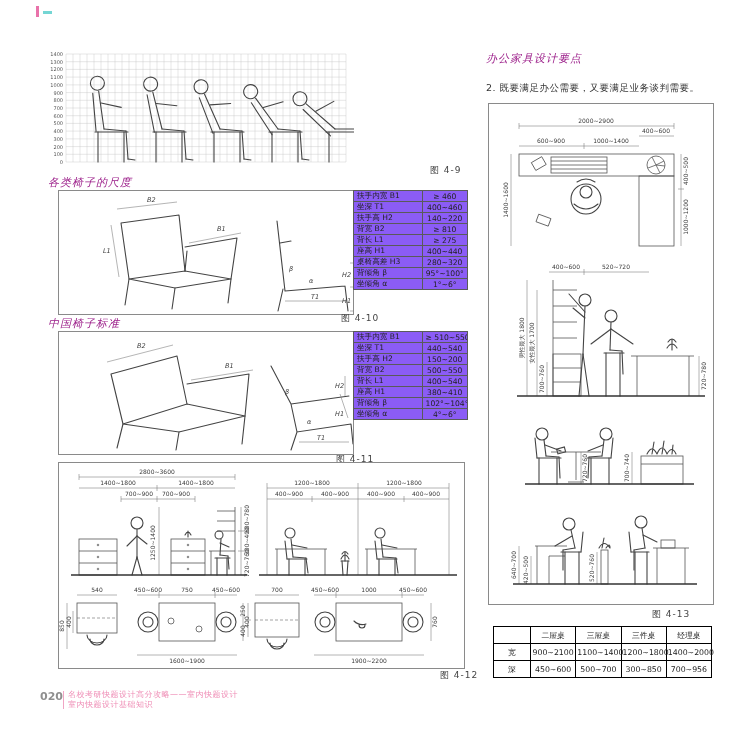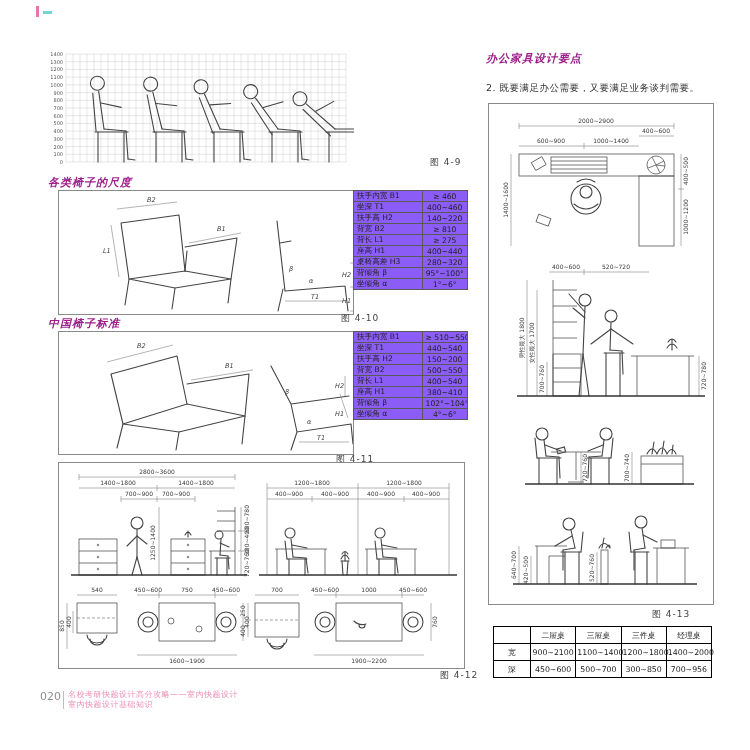--- a/index.html
+++ b/index.html
@@ -1,31 +1,31 @@
 <!DOCTYPE html>
 <html><head>
 <meta charset="utf-8">
 <style>
   html,body{margin:0;padding:0;background:#ececea;}
   .page{position:relative;width:750px;height:750px;background:#ffffff;
         font-family:"DejaVu Sans",sans-serif;color:#222;overflow:hidden;}
   .abs{position:absolute;}
-  .heading{color:#9c1f8a;font-weight:bold;font-size:11px;letter-spacing:1px;font-style:italic;}
+  .heading{color:#9c1f8a;font-weight:normal;font-size:11px;letter-spacing:1px;font-style:italic;}
   .note{font-size:9.5px;color:#333;letter-spacing:0.5px;}
   .figlabel{font-size:9px;color:#444;letter-spacing:1px;}
   .sketchbox{border:1px solid #8a8a8a;background:#fff;}
   table.spec{position:absolute;border-collapse:collapse;table-layout:fixed;background:#8b5cf6;}
   table.spec td{border:1px solid #5a5a5a;font-size:7.6px;color:#222;padding:0 3px;
                 white-space:nowrap;overflow:hidden;}
   table.spec td.p{text-align:left;width:54%;}
   table.spec td.v{text-align:center;}
   table.desk{position:absolute;border-collapse:collapse;table-layout:fixed;background:#fff;}
   table.desk td{border:1px solid #000000;font-size:7.8px;color:#222;text-align:center;
                 height:14px;white-space:nowrap;}
-  .pagenum{color:#8f8f8f;font-weight:normal;font-size:11px;}
+  .pagenum{color:#8f8f8f;font-weight:bold;font-size:11px;}
   .foot{color:#ef8cb5;font-size:8px;line-height:10px;letter-spacing:0.5px;}
   .footbar{width:1px;background:#f0a5c4;}
   
   svg{display:block;}
   svg .ln{stroke:#555;stroke-width:0.8;fill:none;}
   svg .thk{stroke:#333;stroke-width:1.5;fill:none;}
   svg .dim{stroke:#777;stroke-width:0.55;fill:none;}
   svg .grid{stroke:#c2c2c2;stroke-width:0.4;fill:none;}
   svg .fig{stroke:#444;stroke-width:1.1;fill:none;stroke-linecap:round;}
   svg .dash{stroke:#666;stroke-width:0.6;stroke-dasharray:3 2;fill:none;}
@@ -184,21 +184,21 @@
           <line x1="-8" y1="2" x2="-10" y2="-36"></line>
         </g>
       <line x1="0" y1="0" x2="24" y2="0"></line>
         <line x1="24" y1="0" x2="28" y2="30"></line>
         <line x1="28" y1="30" x2="35" y2="31"></line>
       <line x1="-9" y1="3" x2="24" y2="3"></line>
         <line x1="-6" y1="3" x2="-6" y2="33"></line>
         <line x1="20" y1="3" x2="20" y2="33"></line>
     </g>
   </svg>
-  <span class="abs figlabel" style="left:430px;top:156px;">图 4-9</span>
+  <span class="abs figlabel" style="left:430px;top:164px;">图 4-9</span>
 
   <span class="abs heading" style="left:48px;top:175px;">各类椅子的尺度</span>
 
   <div class="abs sketchbox" style="left:58px;top:190px;width:294px;height:123px;">
     <svg width="294" height="123" viewBox="0 0 294 123">
 
       <g class="fig" stroke-width="0.9">
         <path d="M62,32 L120,24 M62,32 L70,88 M120,24 L126,80"></path>
         <path d="M70,88 L126,80 L172,88 L116,97 Z"></path>
         <path d="M126,56 L178,47 M172,88 L178,47"></path>

